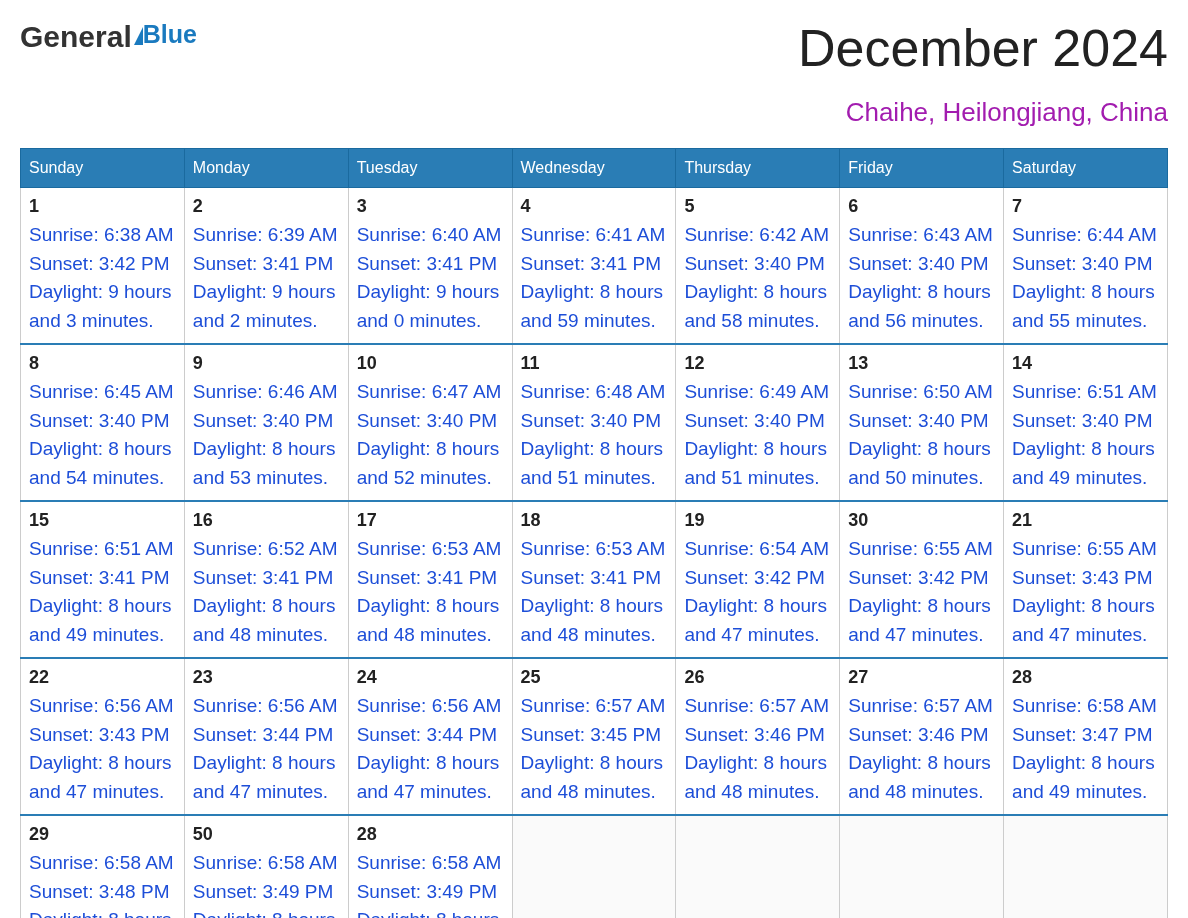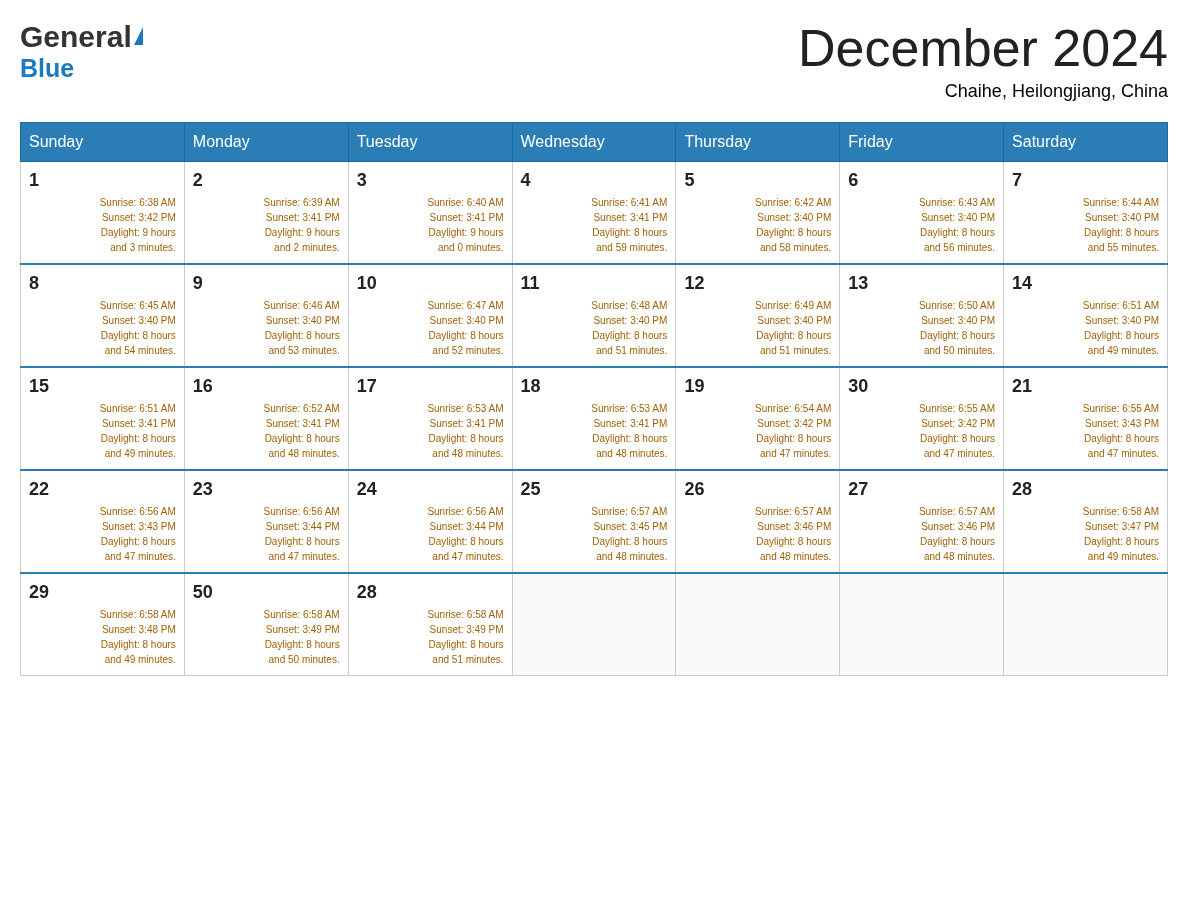--- a/index.html
+++ b/index.html
@@ -11,36 +11,35 @@
       min-height: 918px;
     }
     .header {
       display: flex;
       justify-content: space-between;
       align-items: flex-start;
       margin-bottom: 20px;
     }
     .logo {
       display: flex;
-      flex-direction: column;
       align-items: flex-start;
     }
     .title-section {
       text-align: right;
     }
     .month-title {
       font-size: 52px;
       font-weight: normal;
       color: #222;
       line-height: 1.1;
     }
     .location-title {
-      font-size: 18px;
-      color: #000000;
-      margin-top: 4px;
+      font-size: 26px;
+      color: #a21caf;
+      margin-top: 20px;
     }
     .calendar {
       width: 100%;
       border-collapse: collapse;
       border: 1px solid #aaa;
       padding-left: 16px;
     }
     .calendar th {
       background: #2a7db5;
       color: #fff;
@@ -57,24 +56,23 @@
       width: 14.28%;
     }
     .day-number {
       font-size: 18px;
       font-weight: bold;
       color: #222;
       display: block;
       margin-bottom: 4px;
     }
     .day-info {
-      font-size: 10px;
-      color: #a16207;
+      font-size: 19px;
+      color: #1d4ed8;
       line-height: 1.5;
-      text-align: right;
     }
     .empty-cell {
       background: #fafafa;
     }
     .row-divider td {
       border-top: 2px solid #2a7db5;
     }
   </style>
 </head>
 <body>

